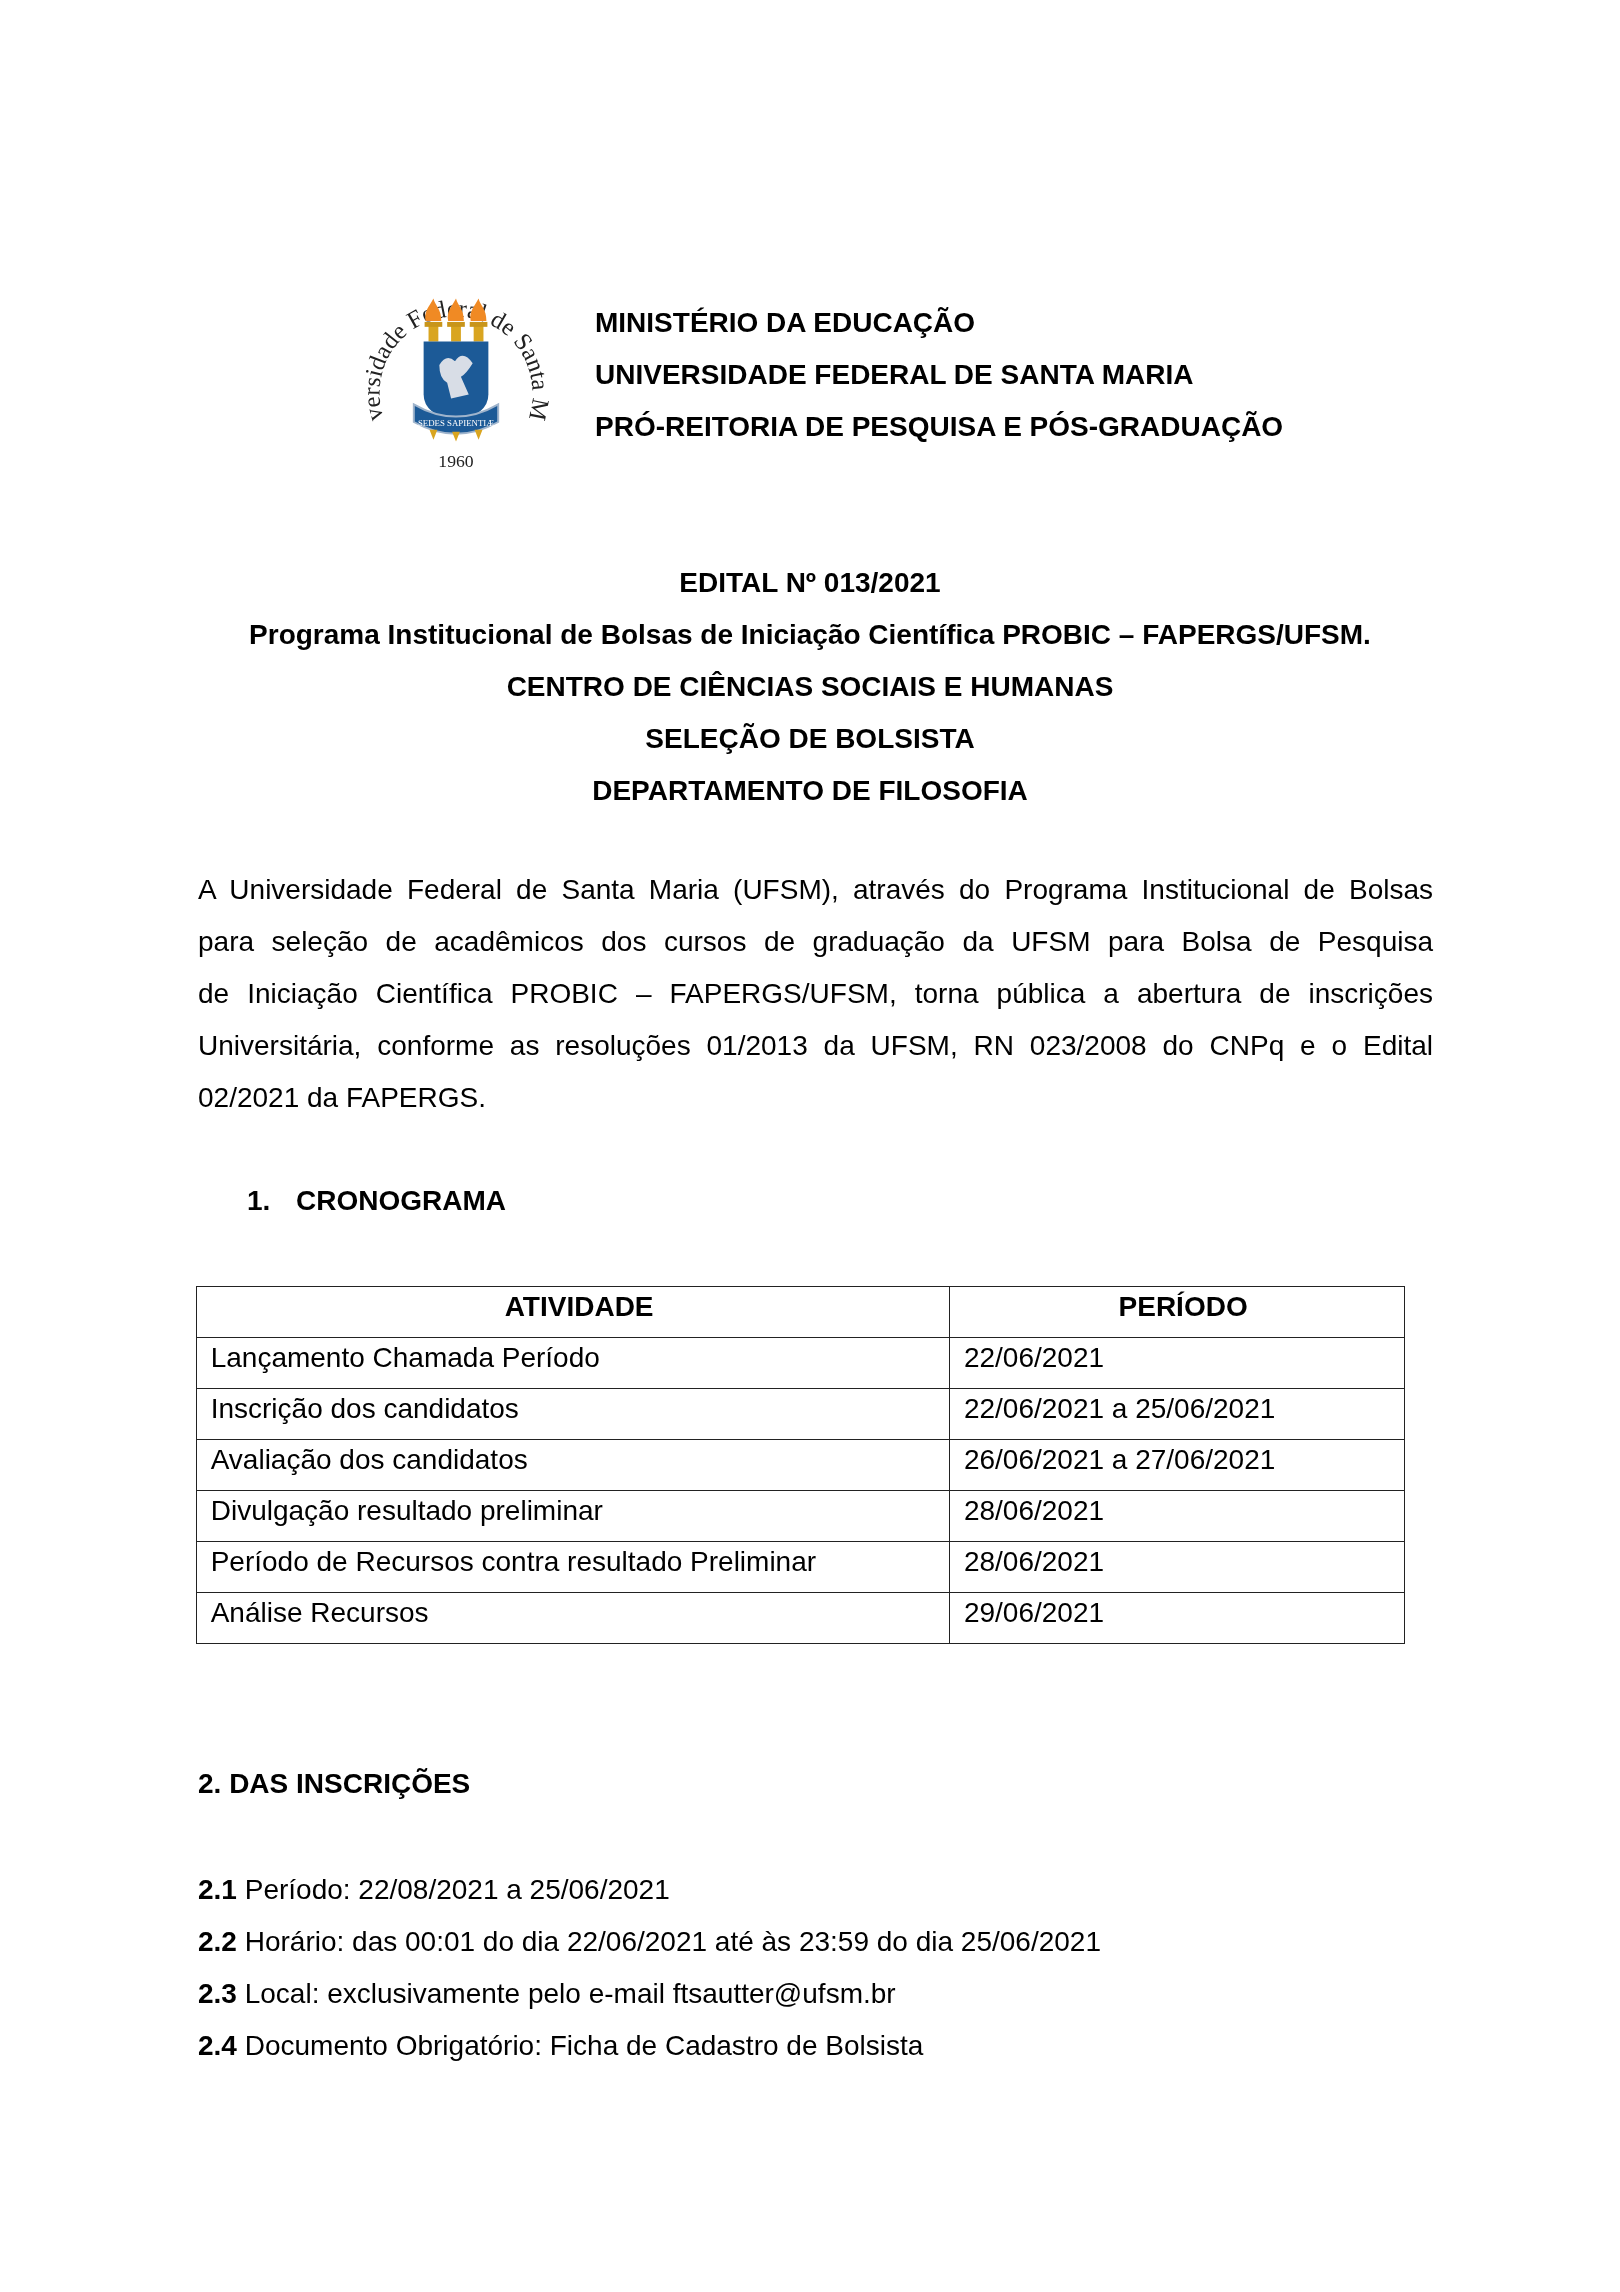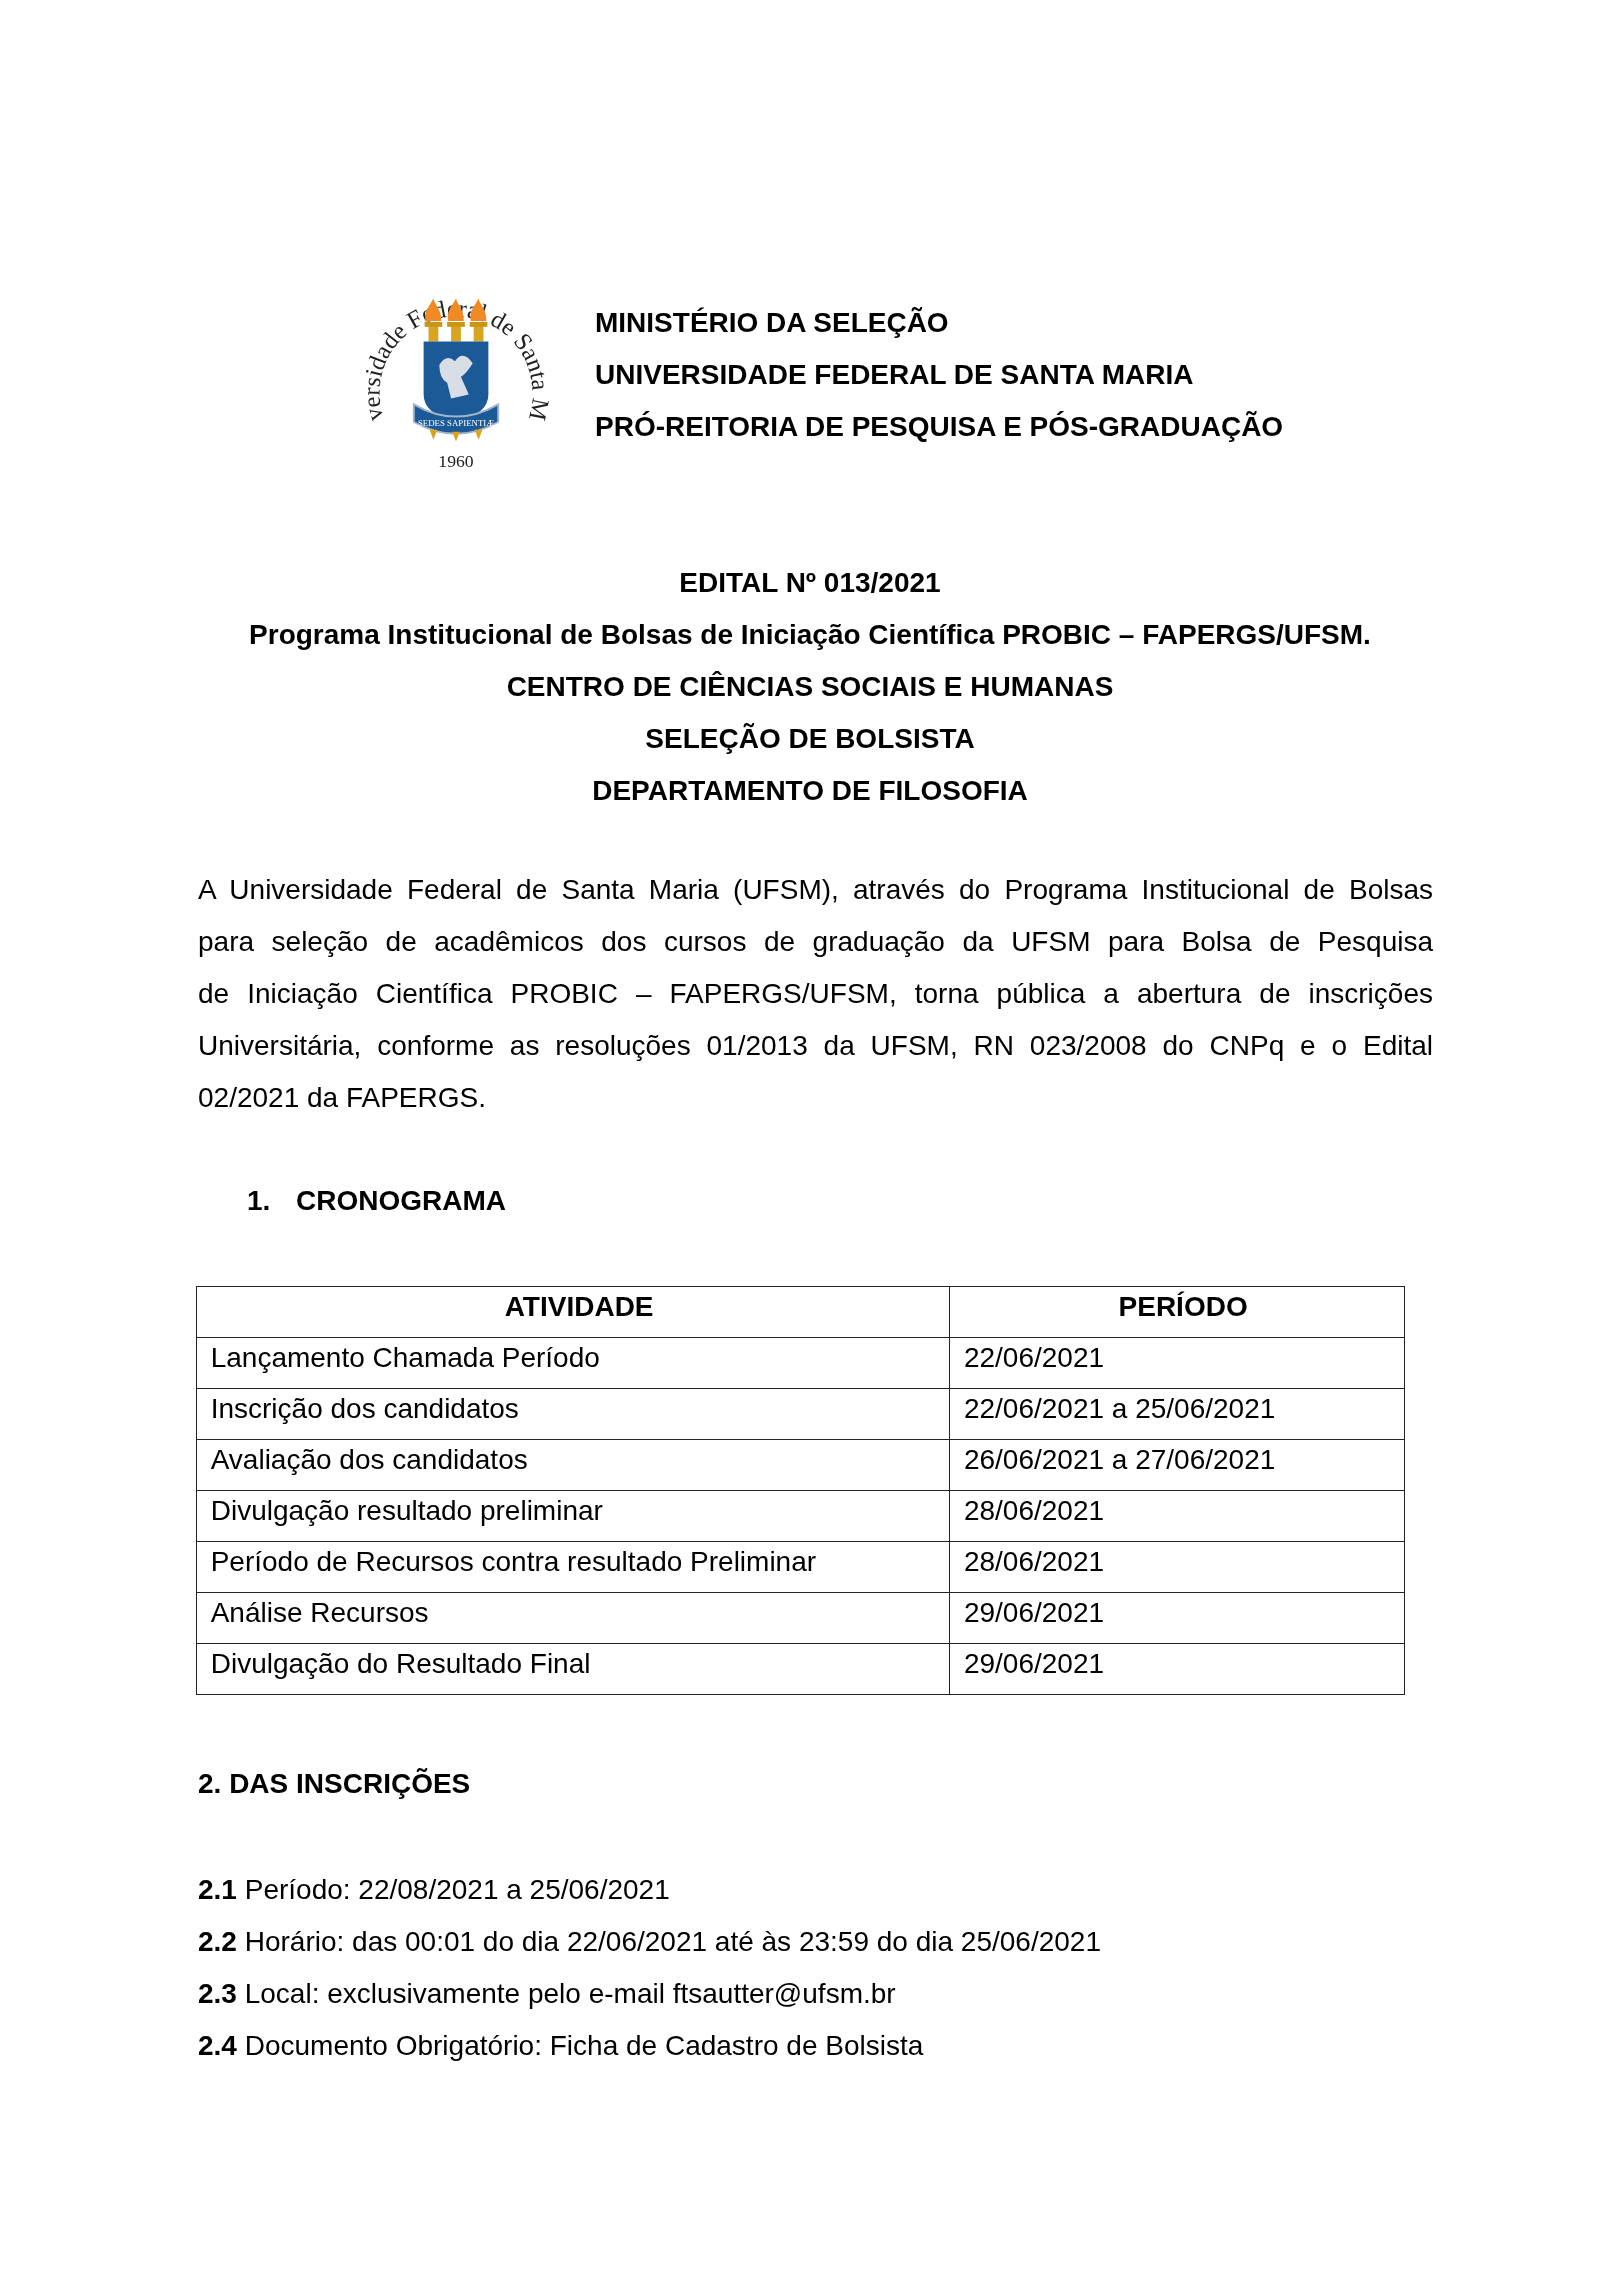--- a/index.html
+++ b/index.html
@@ -89,21 +89,21 @@
       <text x="105" y="162" font-family="'Liberation Serif', serif" font-size="9" fill="#fff" text-anchor="middle" id="logo-motto">SEDES SAPIENTIÆ</text>
 
       <path d="M78 166 L86 166 L82 176 Z" fill="#d9a520"></path>
       <path d="M101 168 L109 168 L105 178 Z" fill="#d9a520"></path>
       <path d="M124 166 L132 166 L128 176 Z" fill="#d9a520"></path>
       <text x="105" y="204" font-family="'Liberation Serif', serif" font-size="18" fill="#222" text-anchor="middle" id="logo-year">1960</text>
     </svg>
   </div>
 
   <div class="header-text">
-    <div>MINISTÉRIO DA SELEÇÃO</div>
+    <div>MINISTÉRIO DA EDUCAÇÃO</div>
     <div>UNIVERSIDADE FEDERAL DE SANTA MARIA</div>
     <div>PRÓ-REITORIA DE PESQUISA E PÓS-GRADUAÇÃO</div>
   </div>
 
   <div class="title-block">
     <div>EDITAL Nº 013/2021</div>
     <div>Programa Institucional de Bolsas de Iniciação Científica PROBIC – FAPERGS/UFSM.</div>
     <div>CENTRO DE CIÊNCIAS SOCIAIS E HUMANAS</div>
     <div>SELEÇÃO DE BOLSISTA</div>
     <div>DEPARTAMENTO DE FILOSOFIA</div>
@@ -146,24 +146,20 @@
         <td>28/06/2021</td>
       </tr>
       <tr>
         <td>Período de Recursos contra resultado Preliminar</td>
         <td>28/06/2021</td>
       </tr>
       <tr>
         <td>Análise Recursos</td>
         <td>29/06/2021</td>
       </tr>
-      <tr>
-        <td>Divulgação do Resultado Final</td>
-        <td>29/06/2021</td>
-      </tr>
     </tbody>
   </table>
 
   <div class="section-heading sec2">2. DAS INSCRIÇÕES</div>
 
   <div class="items">
     <div class="item">
       <b>2.1</b> <span>Período: 22/08/2021 a 25/06/2021</span>
     </div>
     <div class="item">

